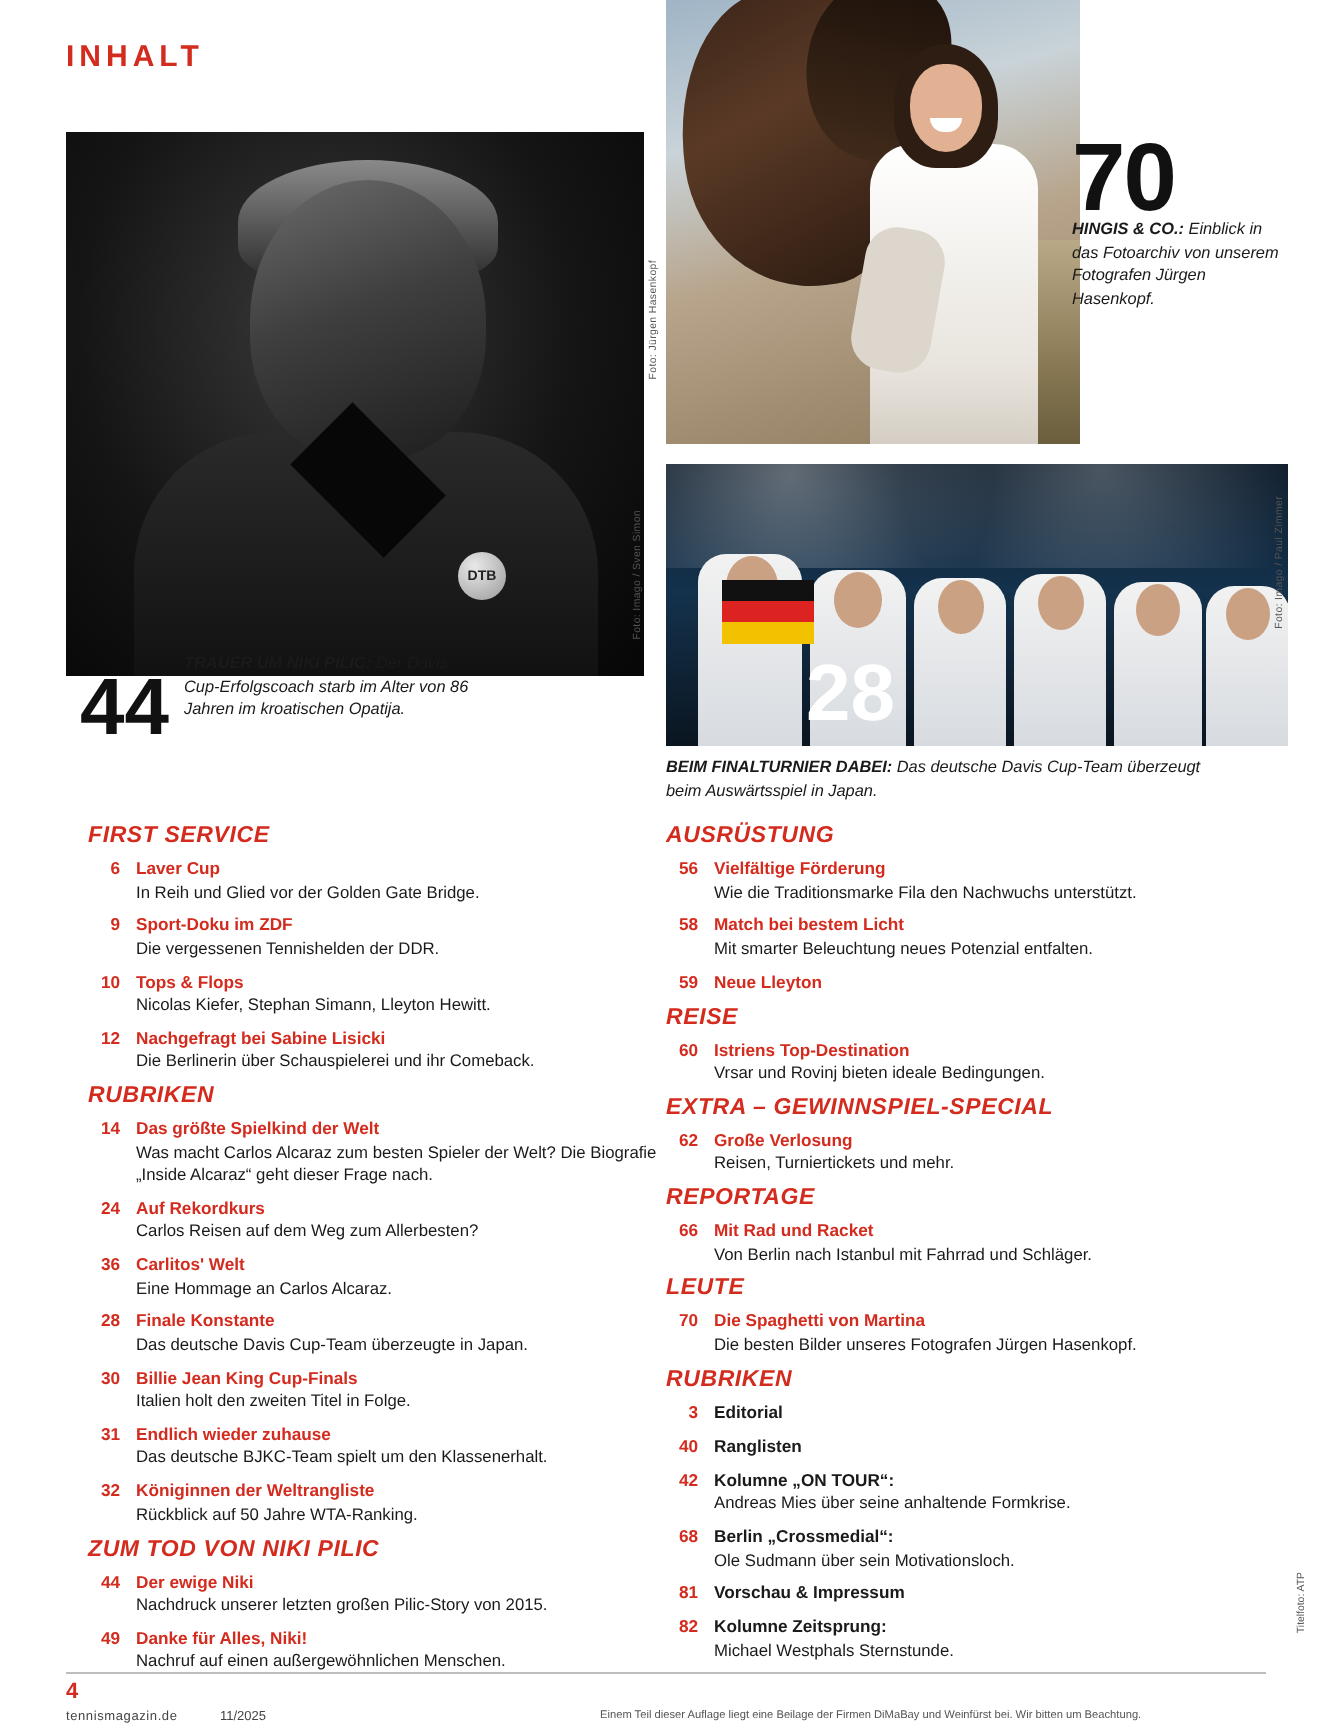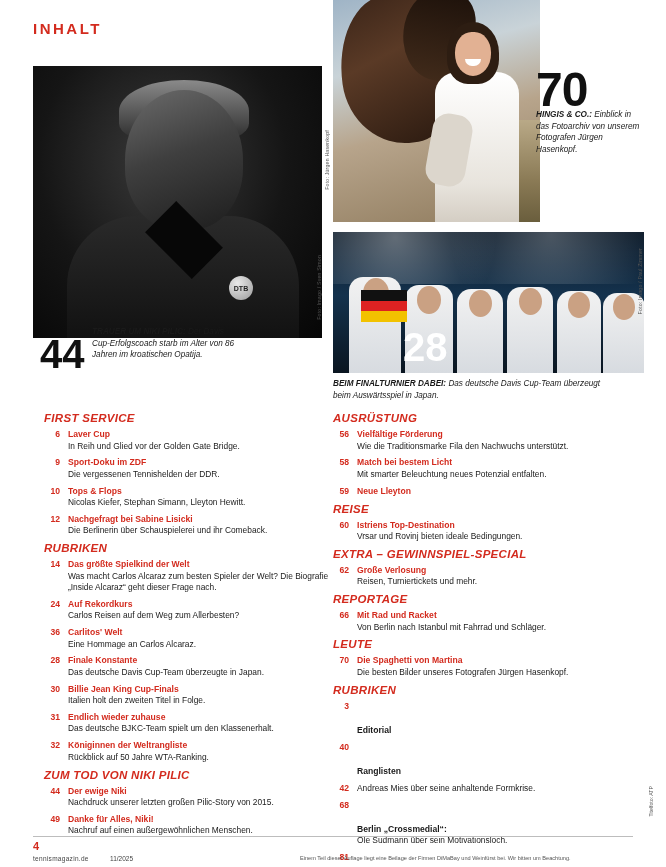--- a/index.html
+++ b/index.html
@@ -244,21 +244,21 @@
     line-height: 11.5px;
   }
   .entry .txt { flex: 1; }
   .entry .t1 {
     font-size: 8.6px; font-weight: bold; color: #d32b1e;
     line-height: 11.5px;
   }
   .entry .t2 {
     font-size: 8.4px; color: #1a1a1a; line-height: 11.3px;
   }
-  .entry.plain .t1 { color: #1a1a1a; font-weight: bold; margin-top: 24px; }
+  .entry.plain .t1 { color: #1a1a1a; font-weight: bold; }
 
   
   .footer-line {
     position: absolute; left: 33px; top: 836px;
     width: 600px; height: 1px; background: #bdbdbd;
   }
   .foot-pg {
     position: absolute; left: 33px; top: 840px;
     font-size: 11px; font-weight: bold; color: #d32b1e;
   }
@@ -502,20 +502,21 @@
       </div>
       <div class="entry plain">
         <div class="pg">40</div>
         <div class="txt">
           <div class="t1">Ranglisten</div>
         </div>
       </div>
       <div class="entry plain">
         <div class="pg">42</div>
         <div class="txt">
+          <div class="t1">Kolumne „ON TOUR“:</div>
           <div class="t2">Andreas Mies über seine anhaltende Formkrise.</div>
         </div>
       </div>
       <div class="entry plain">
         <div class="pg">68</div>
         <div class="txt">
           <div class="t1">Berlin „Crossmedial“:</div>
           <div class="t2">Ole Sudmann über sein Motivationsloch.</div>
         </div>
       </div>

